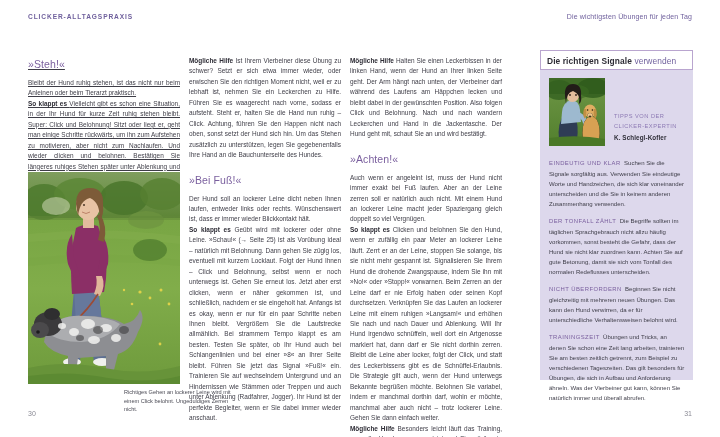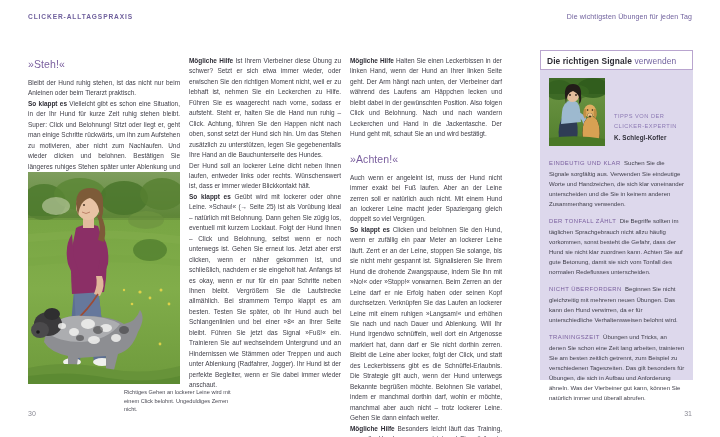--- a/index.html
+++ b/index.html
@@ -36,21 +36,21 @@
   
   .col {
     position: absolute;
     top: 56px;
     width: 152px;
     font-size: 6.45px;
     line-height: 1.62;
     text-align: justify;
     color: #3e3d47;
   }
-  .col1 { left: 28px; }
+  .col1 { left: 28px; text-decoration: underline; }
   .col2 { left: 189px; }
   .col3 { left: 350px; }
 
   h2.sub {
     font-size: 10.5px;
     color: #7a5f9e;
     font-weight: normal;
     margin: 0 0 5px 0;
     letter-spacing: 0.1px;
   }
@@ -272,20 +272,21 @@
       </g>
 
       <path d="M0 196 Q38 188 76 196 Q114 204 152 194 L152 212 L0 212 Z" fill="#679339"></path>
       <path d="M0 204 Q40 198 80 206 Q120 212 152 204 L152 212 L0 212 Z" fill="#5c8a32"></path>
     </svg>
   </div>
   <div class="caption">Richtiges Gehen an lockerer Leine wird mit einem Click belohnt. Ungeduldiges Zerren nicht.</div>
 
   <div class="col col2">
     <p class="body"><span class="lead">Mögliche Hilfe</span> <span>Ist Ihrem Vierbeiner diese Übung zu schwer? Setzt er sich etwa immer wieder, oder erwischen Sie den richtigen Moment nicht, weil er zu lebhaft ist, nehmen Sie ein Leckerchen zu Hilfe. Führen Sie es waagerecht nach vorne, sodass er aufsteht. Steht er, halten Sie die Hand nun ruhig – Click. Achtung, führen Sie den Happen nicht nach oben, sonst setzt der Hund sich hin. Um das Stehen zusätzlich zu unterstützen, legen Sie gegebenenfalls Ihre Hand an die Bauchunterseite des Hundes.</span></p>
+    <h2 class="sub spaced">»Bei Fuß!«</h2>
     <p class="body">Der Hund soll an lockerer Leine dicht neben Ihnen laufen, entweder links oder rechts. Wünschenswert ist, dass er immer wieder Blickkontakt hält.</p>
     <p class="body"><span class="lead">So klappt es</span> <span>Geübt wird mit lockerer oder ohne Leine. »Schau!« (→ Seite 25) ist als Vorübung ideal – natürlich mit Belohnung. Dann gehen Sie zügig los, eventuell mit kurzem Locklaut. Folgt der Hund Ihnen – Click und Belohnung, selbst wenn er noch unterwegs ist. Gehen Sie erneut los. Jetzt aber erst clicken, wenn er näher gekommen ist, und schließlich, nachdem er sie eingeholt hat. Anfangs ist es okay, wenn er nur für ein paar Schritte neben Ihnen bleibt. Vergrößern Sie die Laufstrecke allmählich. Bei strammem Tempo klappt es am besten. Testen Sie später, ob Ihr Hund auch bei Schlangenlinien und bei einer »8« an Ihrer Seite bleibt. Führen Sie jetzt das Signal »Fuß!« ein. Trainieren Sie auf wechselndem Untergrund und an Hindernissen wie Stämmen oder Treppen und auch unter Ablenkung (Radfahrer, Jogger). Ihr Hund ist der perfekte Begleiter, wenn er Sie dabei immer wieder anschaut.</span></p>
   </div>
 
   <div class="col col3">
     <p class="body"><span class="lead">Mögliche Hilfe</span> <span>Halten Sie einen Leckerbissen in der linken Hand, wenn der Hund an Ihrer linken Seite geht. Der Arm hängt nach unten, der Vierbeiner darf während des Laufens am Häppchen lecken und bleibt dabei in der gewünschten Position. Also folgen Click und Belohnung. Nach und nach wandern Leckerchen und Hand in die Jackentasche. Der Hund geht mit, schaut Sie an und wird bestätigt.</span></p>
     <h2 class="sub spaced">»Achten!«</h2>
     <p class="body">Auch wenn er angeleint ist, muss der Hund nicht immer exakt bei Fuß laufen. Aber an der Leine zerren soll er natürlich auch nicht. Mit einem Hund an lockerer Leine macht jeder Spaziergang gleich doppelt so viel Vergnügen.</p>
     <p class="body"><span class="lead">So klappt es</span> <span>Clicken und belohnen Sie den Hund, wenn er zufällig ein paar Meter an lockerer Leine läuft. Zerrt er an der Leine, stoppen Sie solange, bis sie nicht mehr gespannt ist. Signalisieren Sie Ihrem Hund die drohende Zwangspause, indem Sie ihn mit »No!« oder »Stopp!« vorwarnen. Beim Zerren an der Leine darf er nie Erfolg haben oder seinen Kopf durchsetzen. Verknüpfen Sie das Laufen an lockerer Leine mit einem ruhigen »Langsam!« und erhöhen Sie nach und nach Dauer und Ablenkung. Will Ihr Hund irgendwo schnüffeln, weil dort ein Artgenosse markiert hat, dann darf er Sie nicht dorthin zerren. Bleibt die Leine aber locker, folgt der Click, und statt des Leckerbissens gibt es die Schnüffel-Erlaubnis. Die Strategie gilt auch, wenn der Hund unterwegs Bekannte begrüßen möchte. Belohnen Sie variabel, indem er manchmal dorthin darf, wohin er möchte, manchmal aber auch nicht – trotz lockerer Leine. Gehen Sie dann einfach weiter.</span></p>
     <p class="body"><span class="lead">Mögliche Hilfe</span> <span>Besonders leicht läuft das Training, wenn Ihr Hund ausgepowert ist und Sie mit ihm in einer reizarmen Umgebung üben.</span></p>

